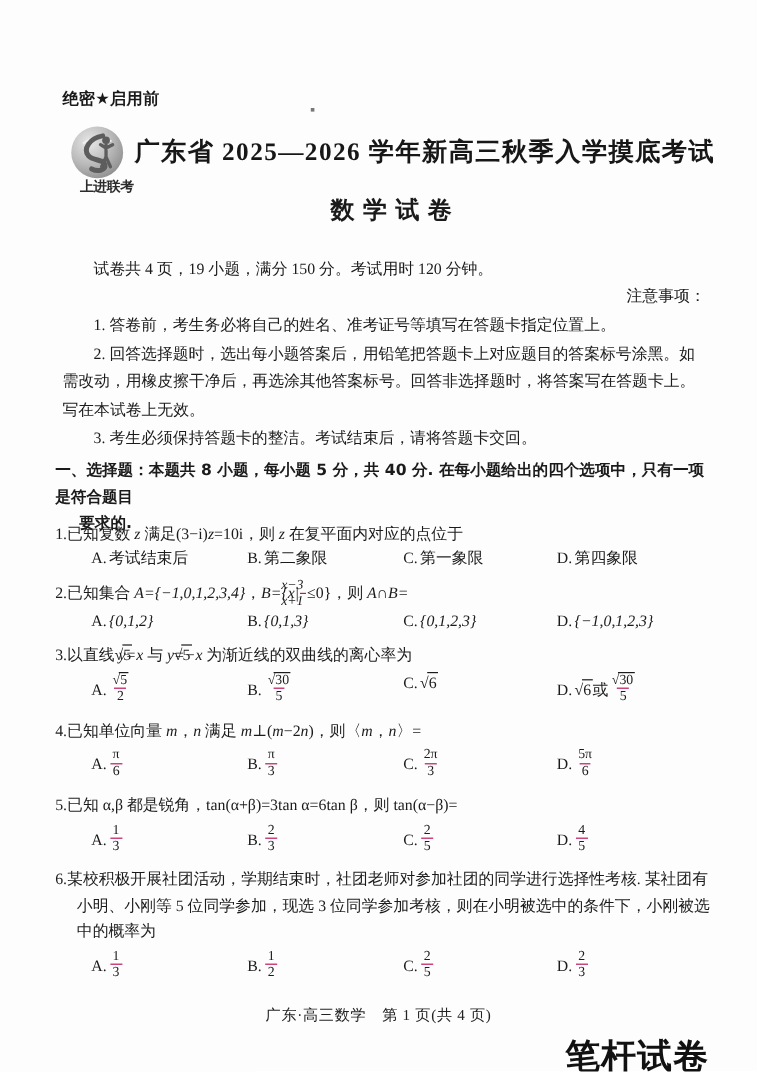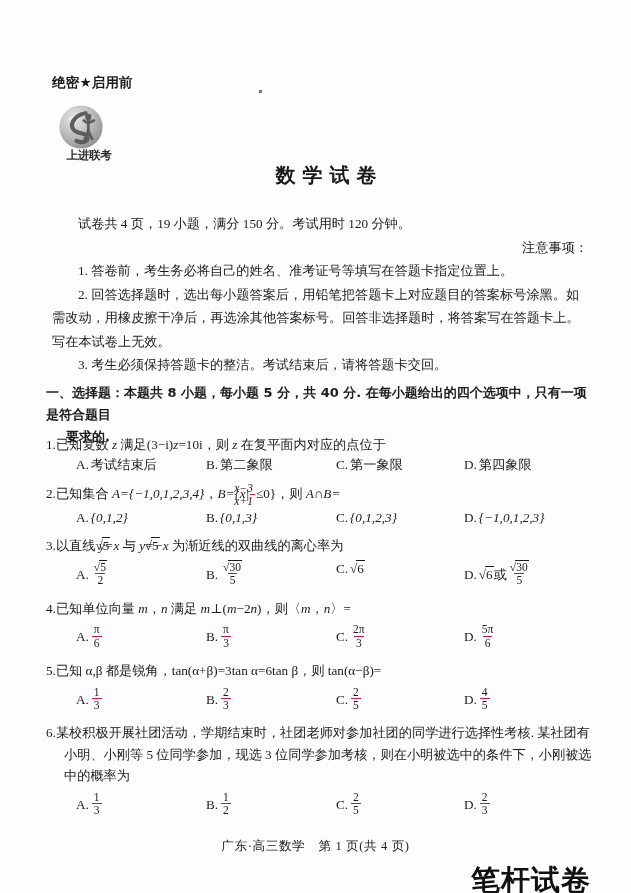--- a/index.html
+++ b/index.html
@@ -248,20 +248,21 @@
       </defs>
       <circle cx="50" cy="50" r="47" fill="url(#gshade)"></circle>
       <path d="M24 34 Q50 16 76 30" stroke="#f2f2f2" stroke-width="4" fill="none" opacity="0.85"></path>
       <path d="M60 20 C36 24 24 44 34 56 C42 66 62 62 64 72 C66 82 52 86 40 80" stroke="#5d5d5d" stroke-width="9" fill="none" stroke-linecap="round"></path>
       <circle cx="66" cy="28" r="7" fill="#5d5d5d"></circle>
       <path d="M66 36 L66 58 M66 42 L78 36 M66 42 L56 36 M66 58 L74 76 M66 58 L58 76" stroke="#5d5d5d" stroke-width="6" fill="none" stroke-linecap="round"></path>
     </svg>
     <div class="logo-text">上进联考</div>
   </div>
 
+  <div class="main-title">广东省 2025—2026 学年新高三秋季入学摸底考试</div>
   <div class="sub-title">数学试卷</div>
 
   <div class="instructions">
     <div class="ins-line ins-indent">试卷共 4 页，19 小题，满分 150 分。考试用时 120 分钟。</div>
     <div class="ins-head">注意事项：</div>
     <div class="ins-line ins-indent">1. 答卷前，考生务必将自己的姓名、准考证号等填写在答题卡指定位置上。</div>
     <div class="ins-line ins-indent">2. 回答选择题时，选出每小题答案后，用铅笔把答题卡上对应题目的答案标号涂黑。如需改动，用橡皮擦干净后，再选涂其他答案标号。回答非选择题时，将答案写在答题卡上。写在本试卷上无效。</div>
     <div class="ins-line ins-indent">3. 考生必须保持答题卡的整洁。考试结束后，请将答题卡交回。</div>
   </div>
 

